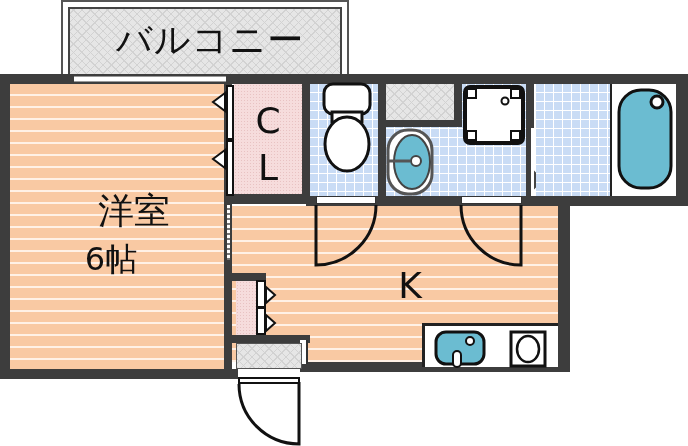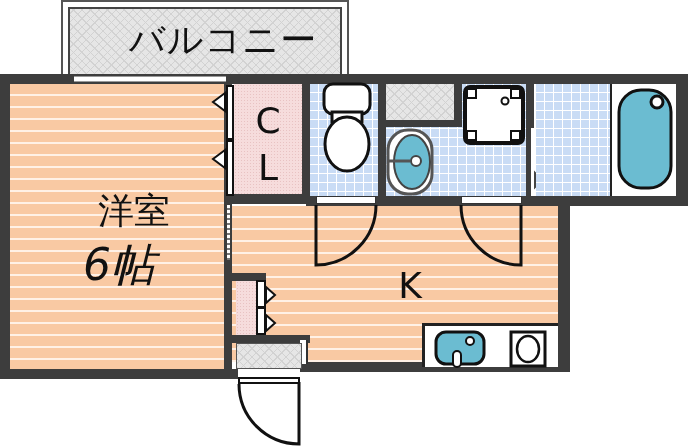--- a/index.html
+++ b/index.html
@@ -28,36 +28,36 @@
     background-size: 3px 3px;
   }
   .label { position: absolute; color: #111; font-family: "DejaVu Sans", sans-serif; text-align: center; line-height: 1; }
   svg { position: absolute; overflow: visible; }
 </style>
 </head>
 <body>
 
 <div class="abs" style="left:61px; top:0px; width:288px; height:78px; border:2px solid #555; border-bottom:none; background:#fff;"></div>
 <div class="abs hatch" style="left:68px; top:7px; width:274px; height:68px; border:2px solid #444; border-bottom:none;"></div>
-<div class="label" style="left:81px; top:22px; width:284px; font-size:36px; letter-spacing:1px;">バルコニー</div>
+<div class="label" style="left:68px; top:22px; width:284px; font-size:36px; letter-spacing:1px;">バルコニー</div>
 
 <div class="abs wall" style="left:0; top:74px; width:612px; height:10px;"></div>
 <div class="abs wall" style="left:612px; top:74px; width:76px; height:10px;"></div>
 <div class="abs wall" style="left:0; top:74px; width:10px; height:305px;"></div>
 <div class="abs wall" style="left:676px; top:74px; width:12px; height:132px;"></div>
 <div class="abs wall" style="left:558px; top:196px; width:12px; height:170px;"></div>
 <div class="abs wall" style="left:306px; top:196px; width:382px; height:10px;"></div>
 <div class="abs wall" style="left:0; top:369px; width:238px; height:10px;"></div>
 <div class="abs wall" style="left:300px; top:362px; width:270px; height:10px;"></div>
 
 <div class="abs" style="left:74px; top:76px; width:152px; height:6px; background:#fff; border-top:1px solid #999; border-bottom:1px solid #999;"></div>
 
 <div class="abs floor-wood" style="left:10px; top:84px; width:214px; height:285px;"></div>
 <div class="label" style="left:60px; top:193px; width:110px; font-size:36px;text-align:right;">洋室</div>
-<div class="label" style="left:64px; top:243px; width:110px; font-size:44px;font-style:italic;">6帖</div>
+<div class="label" style="left:56px; top:243px; width:110px; font-size:32px;">6帖</div>
 
 <div class="abs wall" style="left:224px; top:84px; width:8px; height:285px;"></div>
 <div class="abs" style="left:227px; top:205px; width:3px; height:55px; background:repeating-linear-gradient(to bottom,#fff 0 3px,#777 3px 5px);"></div>
 
 <div class="abs closet-fill" style="left:234px; top:84px; width:68px; height:110px;"></div>
 <div class="abs wall" style="left:302px; top:84px; width:8px; height:120px;"></div>
 <div class="abs wall" style="left:224px; top:194px; width:86px; height:10px;"></div>
 <div class="label" style="left:234px; top:103px; width:68px; font-size:36px;">C</div>
 <div class="label" style="left:234px; top:150px; width:68px; font-size:36px;">L</div>
 

